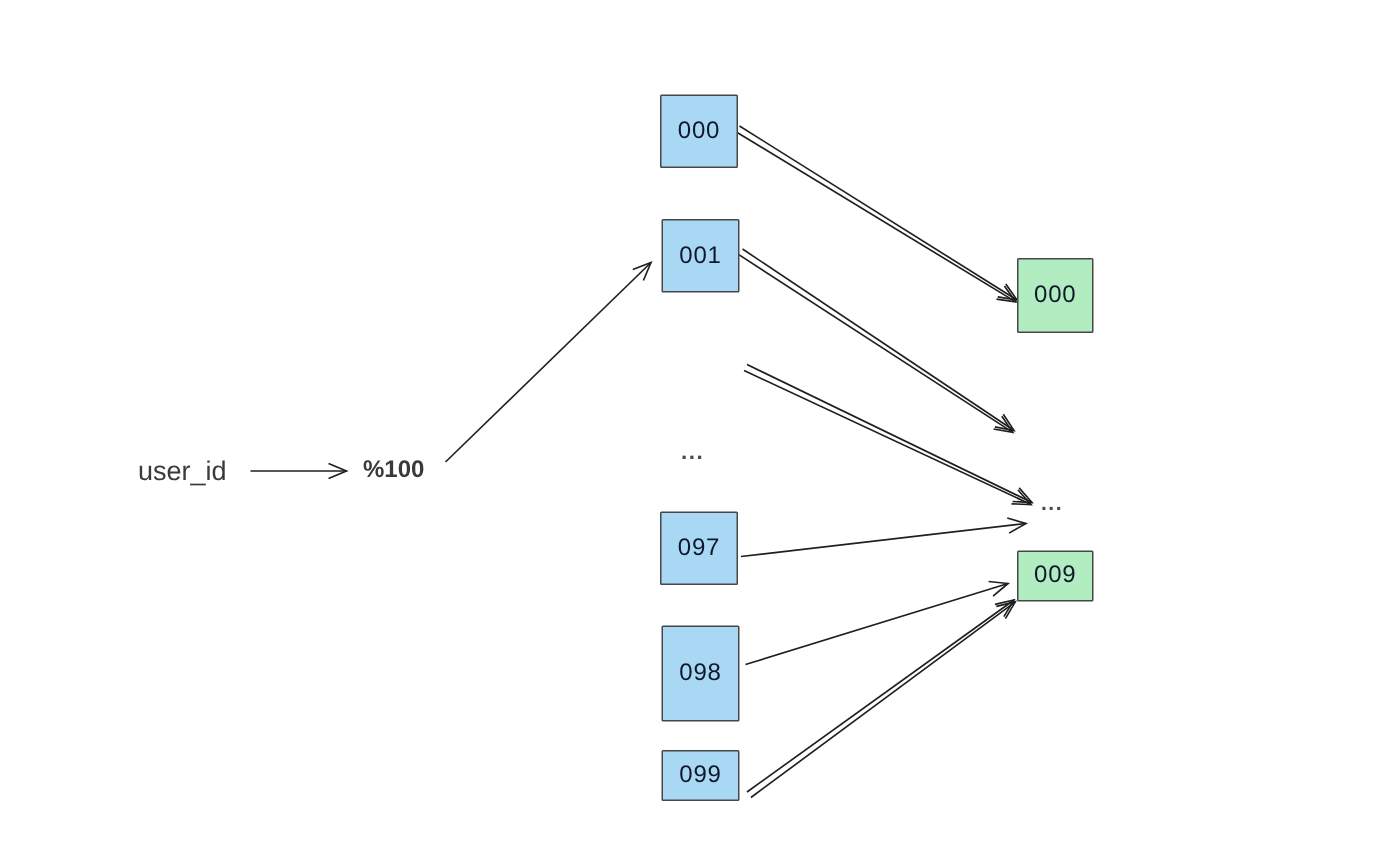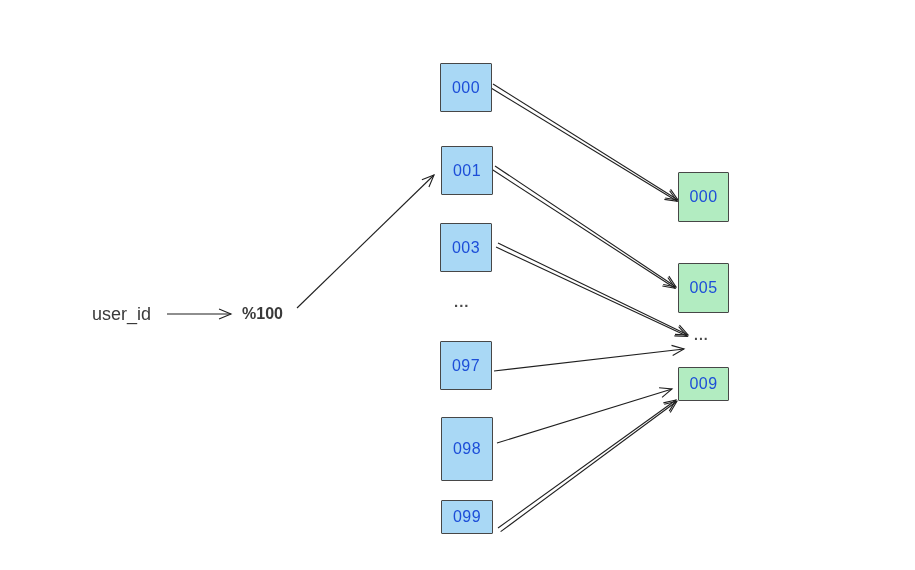--- a/index.html
+++ b/index.html
@@ -5,21 +5,21 @@
   html,body{margin:0;padding:0;background:#ffffff;}
   #canvas{
     position:relative;width:915px;height:570px;background:#fff;overflow:hidden;
     font-family:"Liberation Sans", sans-serif;
   }
   #edges{position:absolute;left:0;top:0;width:915px;height:570px;z-index:1;}
   .box{
     position:absolute;box-sizing:border-box;z-index:2;
     display:flex;align-items:center;justify-content:center;
     border:1.6px solid #474747;border-radius:1px;
-    font-size:16px;color:#1d4ed8;letter-spacing:0.5px;
+    font-size:16px;color:#0f172a;letter-spacing:0.5px;
   }
   .box.blue{width:52px;height:49px;background:var(--shard-fill,#a9d8f5);}
   .box.green{width:51px;height:50px;background:var(--db-fill,#b2ecc1);}
   .floating-label{
     position:absolute;z-index:2;color:#3a3a3a;white-space:nowrap;
   }
   #user-id-label{left:92px;top:304px;font-size:18px;}
   #mod-label{left:242px;top:305px;font-size:16px;font-weight:bold;}
   .dots{font-size:15px;color:#4a4a4a;letter-spacing:1px;font-weight:bold;}
   #left-dots{left:454px;top:293px;}
@@ -76,38 +76,32 @@
         <polyline points="670.2625369526256,412.4100318782649 676.875735998548,401.21782037298084 664.2394747590544,404.27149060522146" fill="none" stroke="#1f1f1f" stroke-width="1.1"></polyline>
       </g>
     </svg>
 
   <div class="box blue" style="left:440px;top:63px">
     <span>000</span>
   </div>
   <div class="box blue" style="left:441px;top:146px">
     <span>001</span>
   </div>
-  <div class="box blue" style="left:440px;top:223px">
-    <span>003</span>
-  </div>
   <span class="floating-label dots" id="left-dots">...</span>
   <div class="box blue" style="left:440px;top:341px">
     <span>097</span>
   </div>
   <div class="box blue" style="left:441px;top:417px;height:64px">
     <span>098</span>
   </div>
   <div class="box blue" style="left:441px;top:500px;height:34px">
     <span>099</span>
   </div>
 
   <div class="box green" style="left:678px;top:172px">
     <span>000</span>
   </div>
-  <div class="box green" style="left:678px;top:263px">
-    <span>005</span>
-  </div>
   <span class="floating-label dots" id="right-dots">...</span>
   <div class="box green" style="left:678px;top:367px;height:34px">
     <span>009</span>
   </div>
 
 </div>
 
 </body></html>

